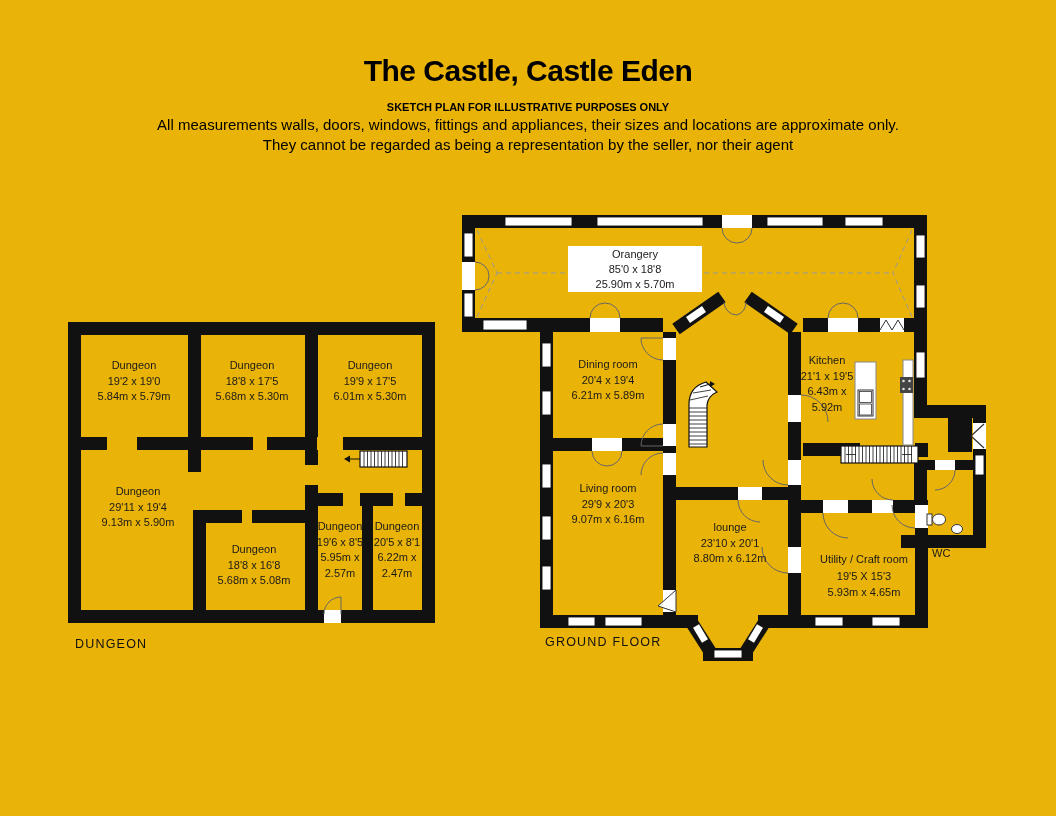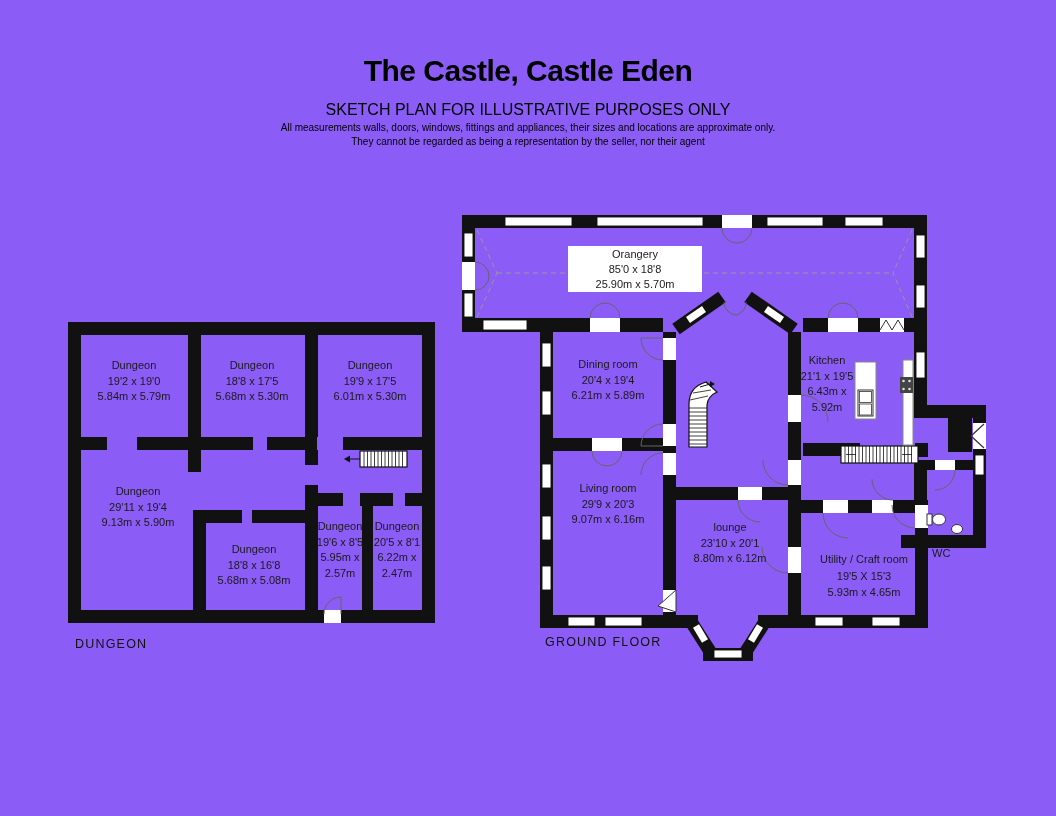--- a/index.html
+++ b/index.html
@@ -1,24 +1,24 @@
 <!DOCTYPE html>
 <html><head>
 <meta charset="utf-8">
 <style>
   html,body{margin:0;padding:0;background:#fff;}
-  .page{position:relative;width:1056px;height:816px;background:#8b5cf6;overflow:hidden;
+  .page{position:relative;width:1056px;height:816px;background:#eab308;overflow:hidden;
         font-family:"Liberation Sans",sans-serif;color:#111;}
   .hdr{position:absolute;top:0;left:0;width:100%;text-align:center;}
   .hdr h1{margin:54px 0 0 0;font-size:30px;font-weight:600;letter-spacing:-0.5px;color:#000;}
   .hdr h2{margin:4px 0 0 0;font-size:23px;font-weight:600;letter-spacing:-0.3px;color:#000;}
   .hdr h2 sup{font-size:13px;}
   .hdr p{margin:0;color:#000;}
-  .disc1{margin-top:13px !important;font-size:16px;font-weight:normal;}
-  .disc2,.disc3{margin-top:3px !important;font-size:10px;}
+  .disc1{margin-top:13px !important;font-size:11px;font-weight:bold;}
+  .disc2,.disc3{margin-top:3px !important;font-size:15px;}
   svg{position:absolute;top:0;left:0;}
   svg text{font-family:"Liberation Sans",sans-serif;fill:#1a1a1a;font-size:11px;}
   text.floorlbl{font-size:12.5px;letter-spacing:1.2px;fill:#111;}
   .wall{fill:#111;}
   .win{fill:#fff;stroke:#111;stroke-width:0.9;}
   .gap{fill:#fff;}
   .arc{fill:none;stroke:#666;stroke-width:1;}
   .leaf{stroke:#666;stroke-width:1;}
   .stair{fill:#fff;stroke:#111;stroke-width:1.2;}
   .tread{stroke:#111;stroke-width:0.8;}

